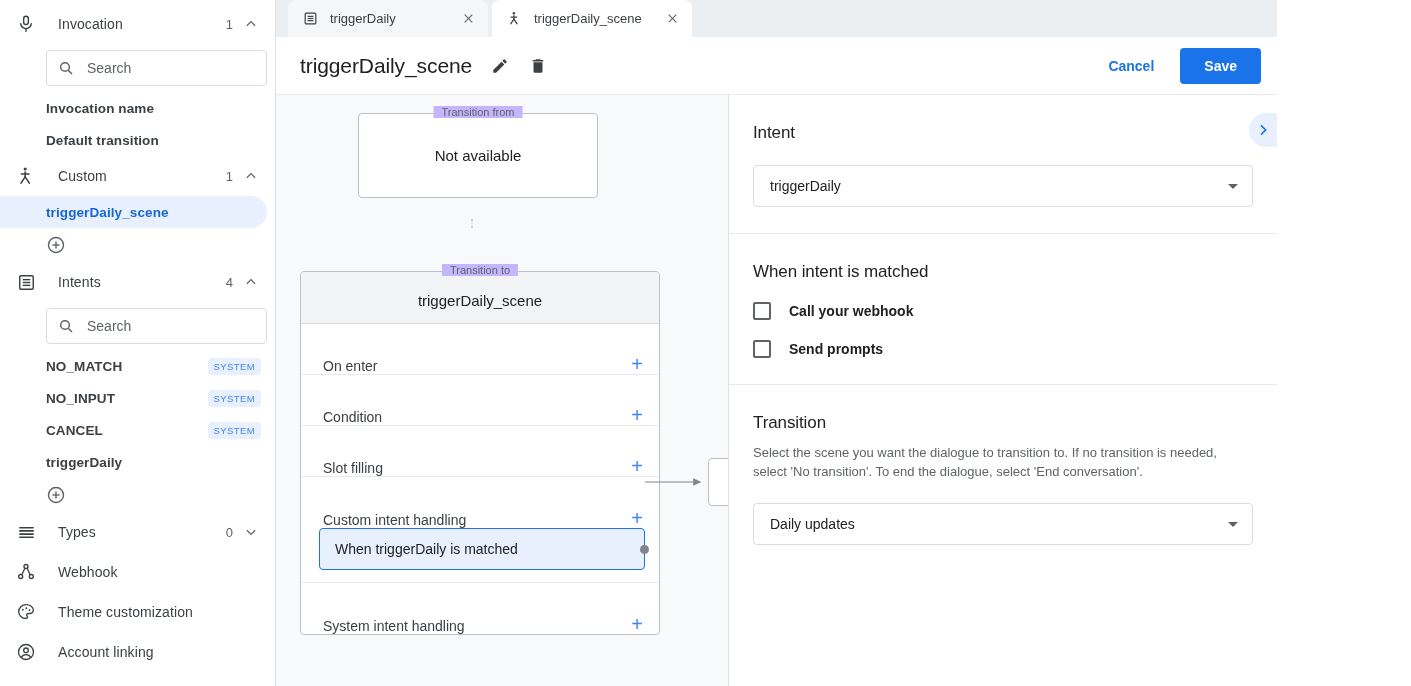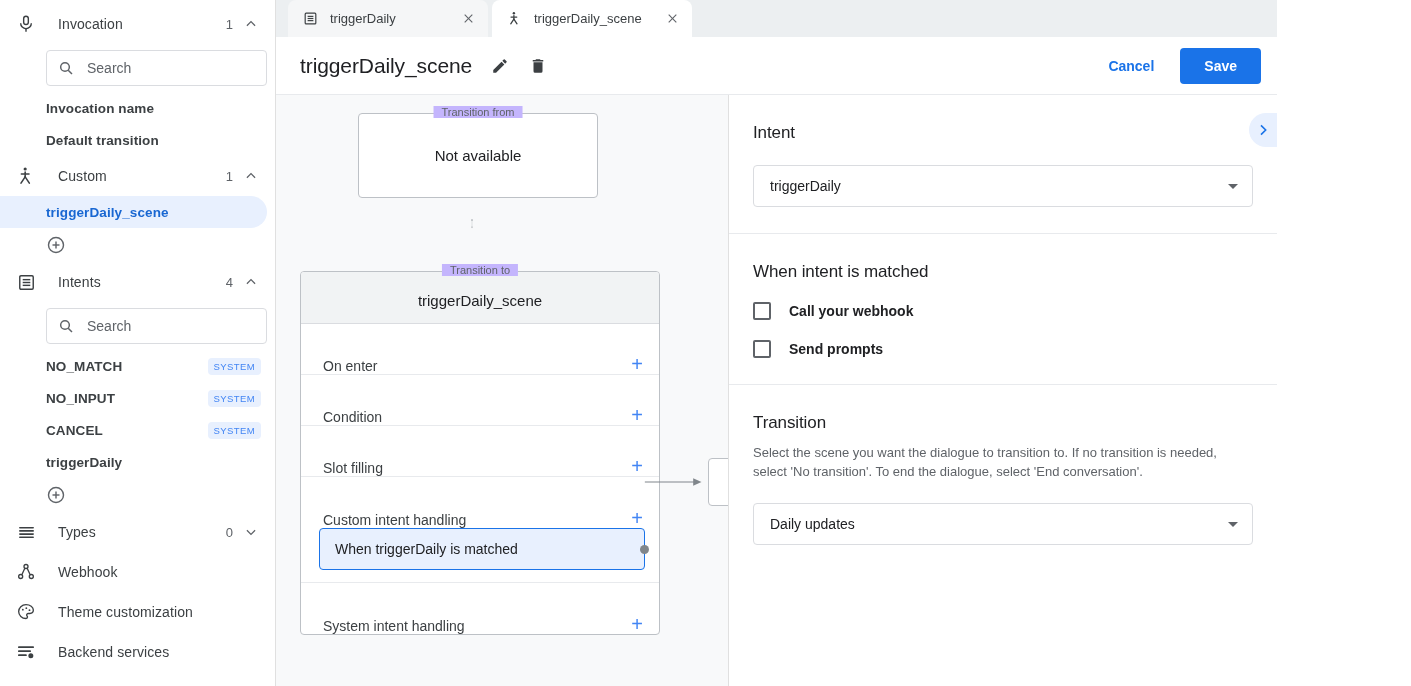--- a/index.html
+++ b/index.html
@@ -453,20 +453,30 @@
         <svg width="20" height="20" viewBox="0 0 24 24" fill="none" stroke="#3c4043" stroke-width="1.6">
           <path d="M12 3.2c-4.9 0-8.8 3.7-8.8 8.3 0 4.6 3.9 8.3 8.8 8.3 1 0 1.8-.8 1.8-1.8 0-.5-.2-.9-.5-1.2-.3-.3-.5-.7-.5-1.2 0-1 .8-1.8 1.8-1.8h2.1c2.3 0 4.1-1.8 4.1-4.1 0-3.7-3.9-6.5-8.8-6.5z"></path>
           <circle cx="8.2" cy="9.2" r="1.1" fill="#3c4043" stroke="none"></circle>
           <circle cx="12.4" cy="7.4" r="1.1" fill="#3c4043" stroke="none"></circle>
           <circle cx="16.2" cy="9.8" r="1.1" fill="#3c4043" stroke="none"></circle>
         </svg>
       </span>
       <span class="gtitle">Theme customization</span>
     </div>
 
+    <div class="nav-group">
+      <span class="gicon">
+        <svg width="20" height="20" viewBox="0 0 24 24" fill="none" stroke="#3c4043" stroke-width="1.6">
+          <circle cx="12" cy="12" r="9"></circle>
+          <circle cx="12" cy="10" r="2.8"></circle>
+          <path d="M6.4 18.6a6.2 6.2 0 0 1 11.2 0"></path>
+        </svg>
+      </span>
+      <span class="gtitle">Account linking</span>
+    </div>
 
     <div class="nav-group">
       <span class="gicon">
         <svg width="20" height="20" viewBox="0 0 24 24" stroke="#3c4043" stroke-width="2" stroke-linecap="round" fill="none">
           <line x1="3.4" y1="6.2" x2="20.6" y2="6.2"></line>
           <line x1="3.4" y1="11" x2="17" y2="11"></line>
           <line x1="3.4" y1="15.8" x2="12" y2="15.8"></line>
           <circle cx="17.8" cy="16.4" r="3" fill="#3c4043" stroke="none"></circle>
         </svg>
       </span>

